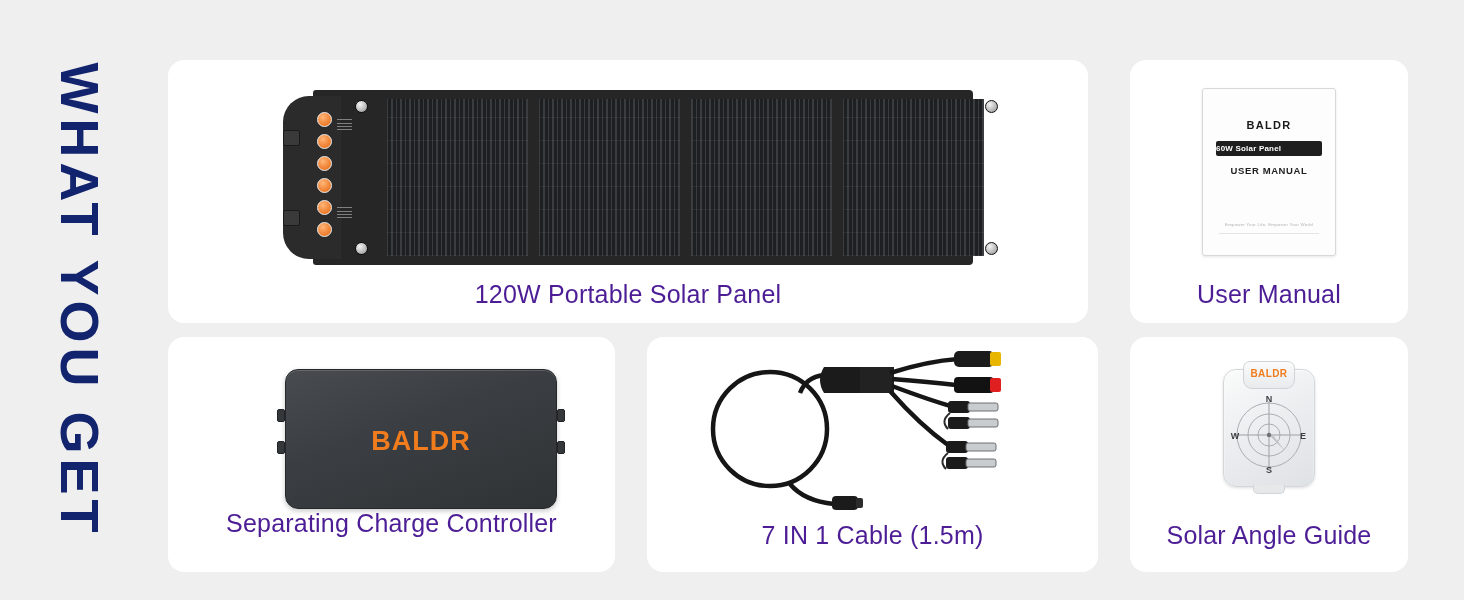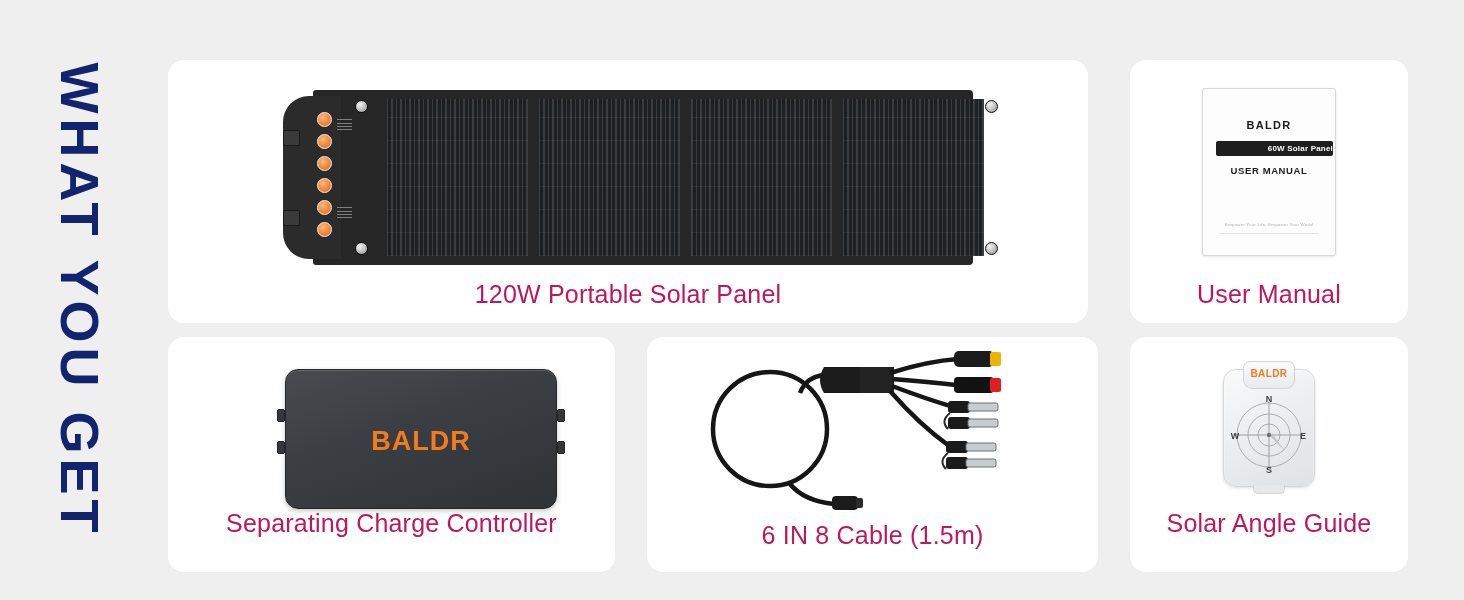--- a/index.html
+++ b/index.html
@@ -56,39 +56,39 @@
     position: absolute;
     left: 0;
     right: 0;
     top: 0;
   }
   .card-label {
     position: absolute;
     left: 0;
     right: 0;
     text-align: center;
-    color: #be185d;
+    color: #4c1d95;
     font-size: 25px;
     font-weight: 400;
     font-family: "Liberation Sans", sans-serif;
     letter-spacing: 0.2px;
   }
 
   
   #card-solar-panel      { left: 0px;   top: 0px;   width: 920px; height: 263px; }
   #card-user-manual      { left: 962px; top: 0px;   width: 278px; height: 263px; }
   #card-charge-controller{ left: 0px;   top: 277px; width: 447px; height: 235px; }
   #card-cable            { left: 479px; top: 277px; width: 451px; height: 235px; }
   #card-angle-guide      { left: 962px; top: 277px; width: 278px; height: 235px; }
 
   #card-solar-panel .card-label       { top: 220px; }
   #card-user-manual .card-label       { top: 220px; }
   #card-charge-controller .card-label { top: 172px; }
   #card-cable .card-label             { top: 184px; }
-  #card-angle-guide .card-label       { top: 172px; }
+  #card-angle-guide .card-label       { top: 184px; }
 
   
   #solar-panel-art {
     position: absolute;
     left: 115px;
     top: 30px;
     width: 690px;
     height: 175px;
   }
   .sp-body {
@@ -194,30 +194,30 @@
     top: 30px;
     text-align: center;
     font-size: 11px;
     font-weight: bold;
     letter-spacing: 1.3px;
     color: #1a1a1a;
     font-family: "Liberation Sans", sans-serif;
   }
   #manual-band {
     position: absolute;
-    left: 13px; right: 2px;
+    left: 13px; right: 13px;
     top: 52px;
     height: 15px;
     background: #1e1e1e;
     border-radius: 2px;
     color: #ffffff;
     font-size: 8px;
     font-weight: bold;
     line-height: 15px;
-    text-align: right;
+    text-align: left;
     letter-spacing: .2px;
   }
   #manual-subtitle {
     position: absolute;
     left: 0; right: 0;
     top: 76px;
     text-align: center;
     font-size: 9.5px;
     font-weight: bold;
     letter-spacing: .6px;
@@ -455,21 +455,21 @@
 
           <path d="M208 42 Q238 76 266 96" fill="none" stroke="#161616" stroke-width="4.5"></path>
           <rect x="264" y="92" width="22" height="12" rx="3" fill="#1b1b1b"></rect>
           <rect x="284" y="94" width="30" height="8" rx="2" fill="#c9ccce" stroke="#6d7072" stroke-width="1"></rect>
           <rect x="264" y="108" width="22" height="12" rx="3" fill="#1b1b1b"></rect>
           <rect x="284" y="110" width="30" height="8" rx="2" fill="#c9ccce" stroke="#6d7072" stroke-width="1"></rect>
           <path d="M266 104 Q256 112 264 120" fill="none" stroke="#2b2b2b" stroke-width="2"></path>
         </svg>
       </div>
     </div>
-    <div class="card-label">6 IN 8 Cable (1.5m)</div>
+    <div class="card-label">7 IN 1 Cable (1.5m)</div>
   </div>
 
   <div class="card" id="card-angle-guide">
     <div class="card-figure">
       <div id="angle-guide-art">
         <div id="ag-body"></div>
         <div id="ag-clip"></div>
         <div id="ag-logo">BALDR</div>
         <div id="ag-compass">
           <svg width="80" height="80" viewBox="0 0 80 80">

